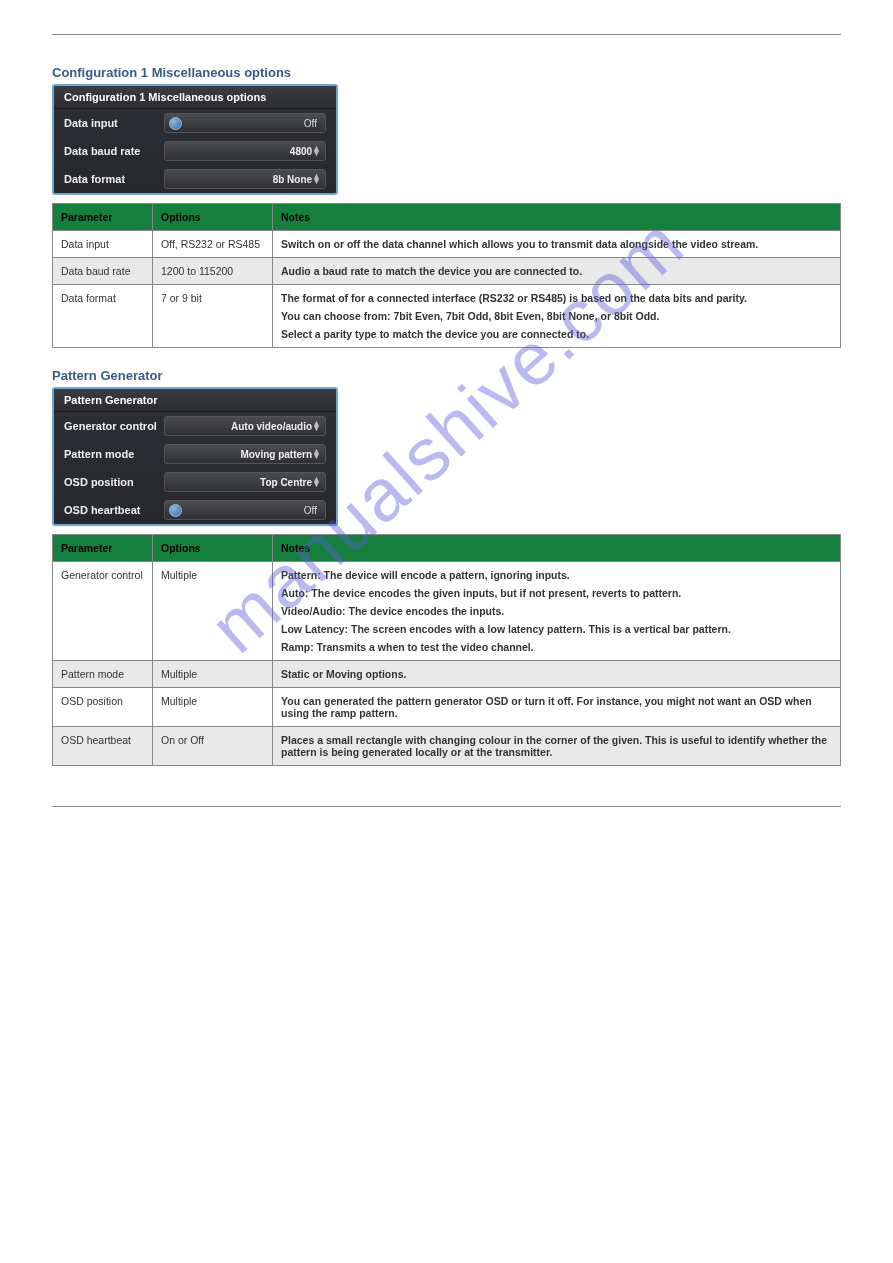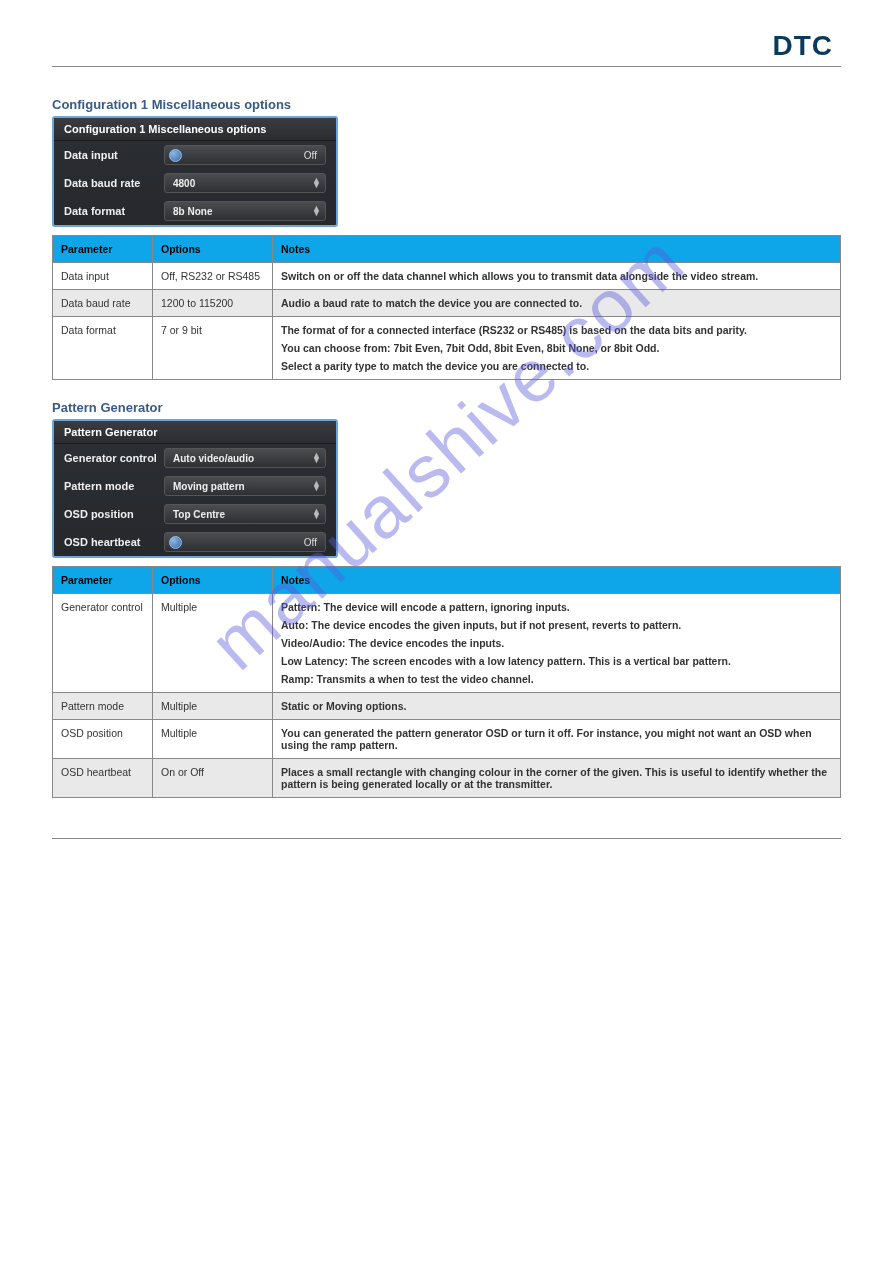--- a/index.html
+++ b/index.html
@@ -11,46 +11,45 @@
 
 
 .ui-panel { width: 286px; background: linear-gradient(#2c2f34, #26282c); border: 2px solid #6da6d6; border-radius: 3px; color: #fff; font-family: Arial, sans-serif; font-size: 11px; margin-bottom: 8px; }
 .ui-panel-title { background: linear-gradient(#3a3c40, #2a2c30); color: #fff; font-weight: bold; padding: 5px 10px; font-size: 11px; border-bottom: 1px solid #1a1a1a; }
 .ui-row { display: flex; align-items: center; padding: 4px 10px; }
 .ui-label { width: 100px; color: #eee; font-weight: bold; }
 .ui-control { flex: 1; }
 .ui-toggle { background: linear-gradient(#4a4c50, #2e3034); border-radius: 3px; height: 20px; display: flex; align-items: center; justify-content: space-between; padding: 0 8px 0 4px; border: 1px solid #555; }
 .ui-toggle-circle { width: 13px; height: 13px; border-radius: 50%; background: radial-gradient(circle at 30% 30%, #8bb8e8, #3a6aa0); border: 1px solid #97c0e8; }
 .ui-toggle-text { color: #ddd; font-size: 10px; }
-.ui-select { background: linear-gradient(#4a4c50, #2e3034); border-radius: 3px; height: 20px; display: flex; align-items: center; justify-content: space-between; padding: 0 6px 0 8px; border: 1px solid #555; color: #eee; font-size: 10px; font-weight: bold; }
+.ui-select { background: linear-gradient(#4a4c50, #2e3034); border-radius: 3px; height: 20px; display: flex; align-items: center; justify-content: flex-end; padding: 0 6px 0 8px; border: 1px solid #555; color: #eee; font-size: 10px; font-weight: bold; }
 .ui-select-arrows { color: #bbb; font-size: 9px; line-height: 5px; letter-spacing: -2px; }
 .ui-select-arrows span { display: block; }
 
 
 table.data-table { border-collapse: collapse; width: 100%; margin-bottom: 20px; }
 table.data-table th, table.data-table td { border: 1px solid #888; padding: 7px 8px; text-align: left; vertical-align: top; font-size: 10.5px; }
-table.data-table th { background: #0ea5e9; font-weight: bold; color: #000; }
+table.data-table th { background: #15803d; font-weight: bold; color: #000; }
 table.data-table td.shade { background: #e9e9e9; }
 td p { margin-bottom: 6px; font-weight: bold; }
 td p:last-child { margin-bottom: 0; }
 
 
 .page-footer { display: flex; justify-content: space-between; font-size: 10px; padding: 6px 0 0 0; }
 .page-footer-hr { border: 0; border-top: 1px solid #888; margin-top: 40px; }
 
 
 .watermark { position: absolute; left: 50%; top: 52%; transform: translate(-50%, -50%) rotate(-42deg); font-size: 74px; font-family: Arial, sans-serif; color: rgba(90,90,220,0.42); font-weight: 400; letter-spacing: 2px; pointer-events: none; white-space: nowrap; }
 </style>
 </head>
 <body>
 
 <div class="page">
   <div class="watermark">manualshive.com</div>
 
-  <div class="page-logo">DTC</div>
   <hr class="page-hr">
 
   <div class="section-title">Configuration 1 Miscellaneous options</div>
 
   <div class="ui-panel">
     <div class="ui-panel-title">Configuration 1 Miscellaneous options</div>
     <div class="ui-row">
       <div class="ui-label">Data input</div>
       <div class="ui-control">
         <div class="ui-toggle">

